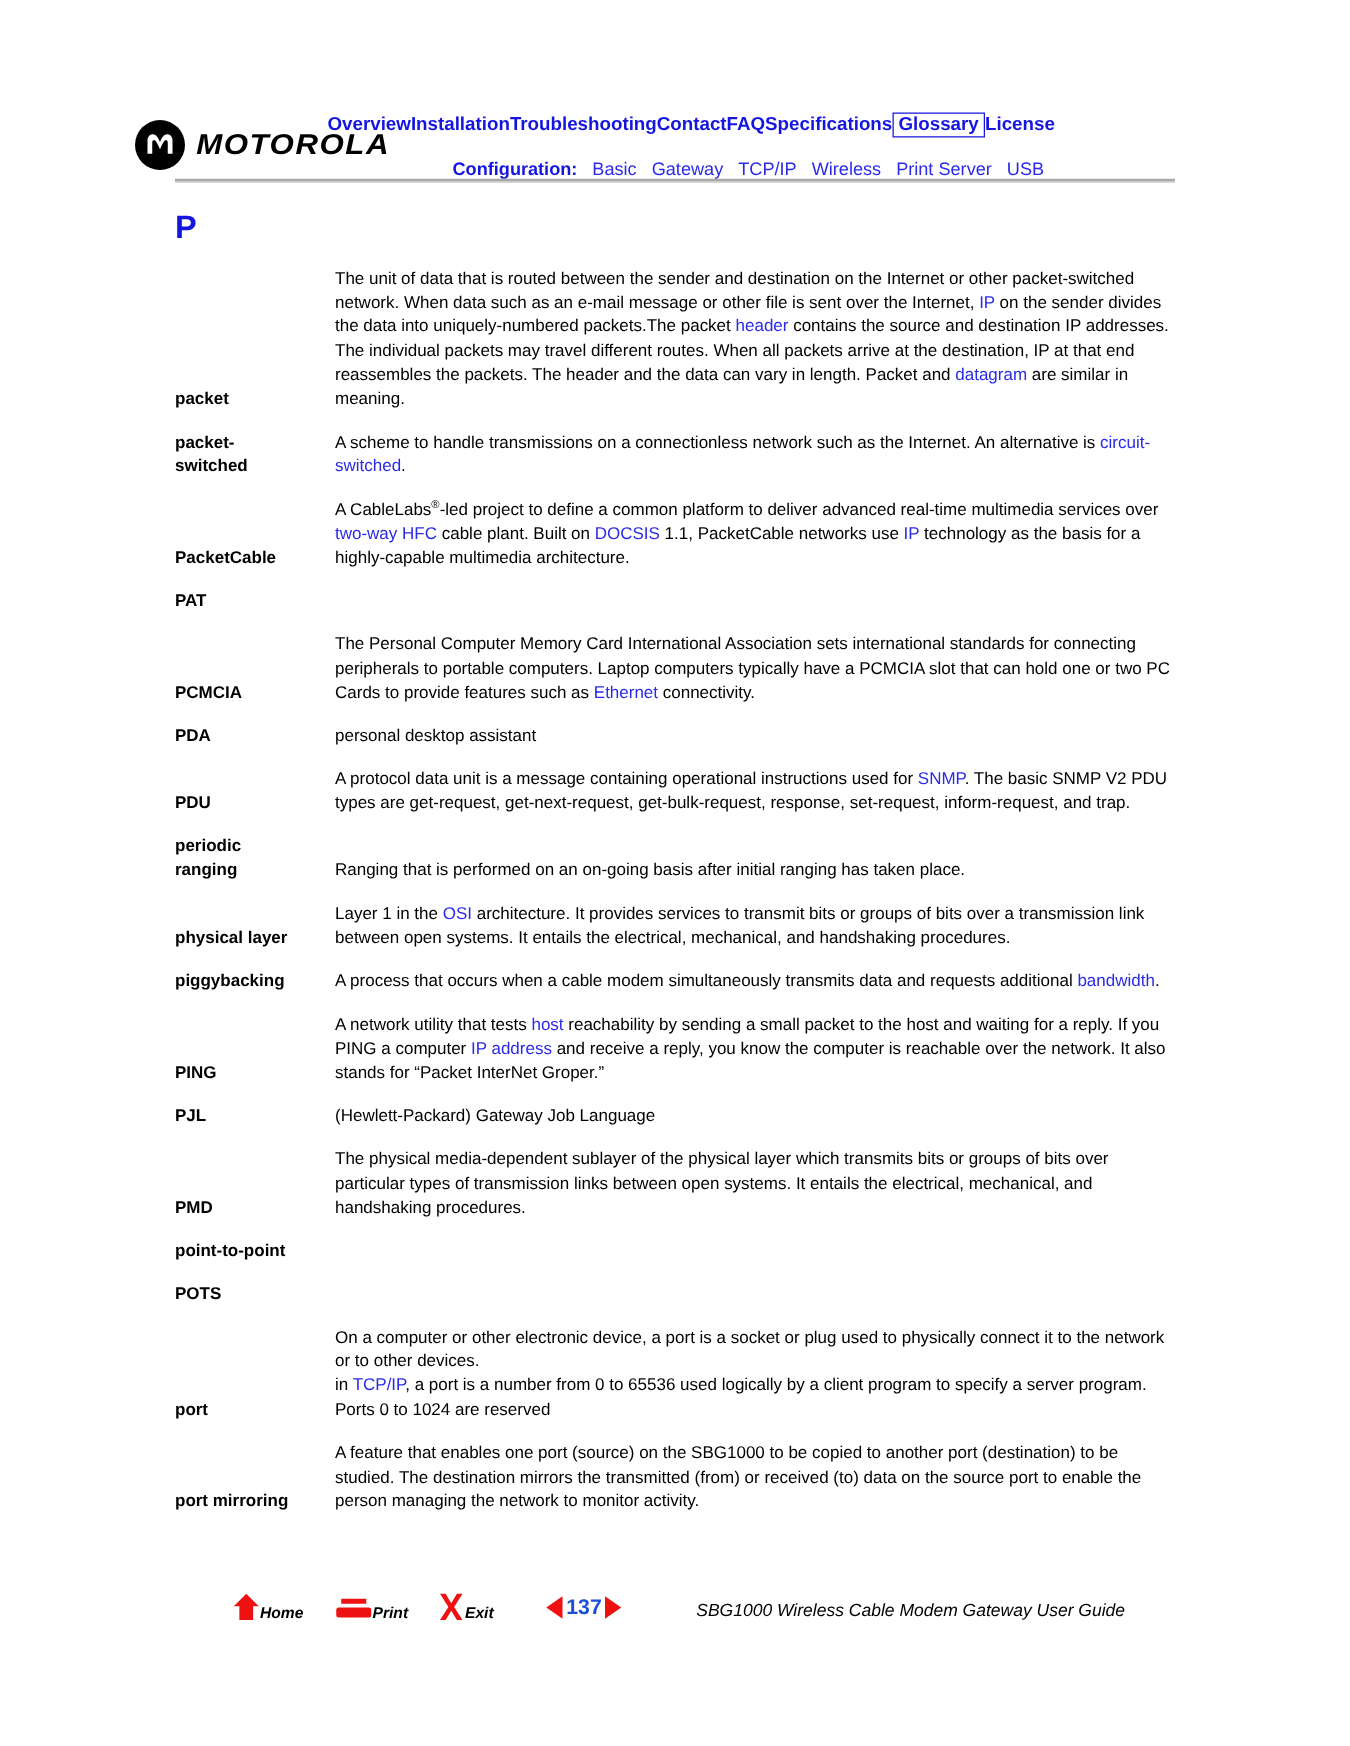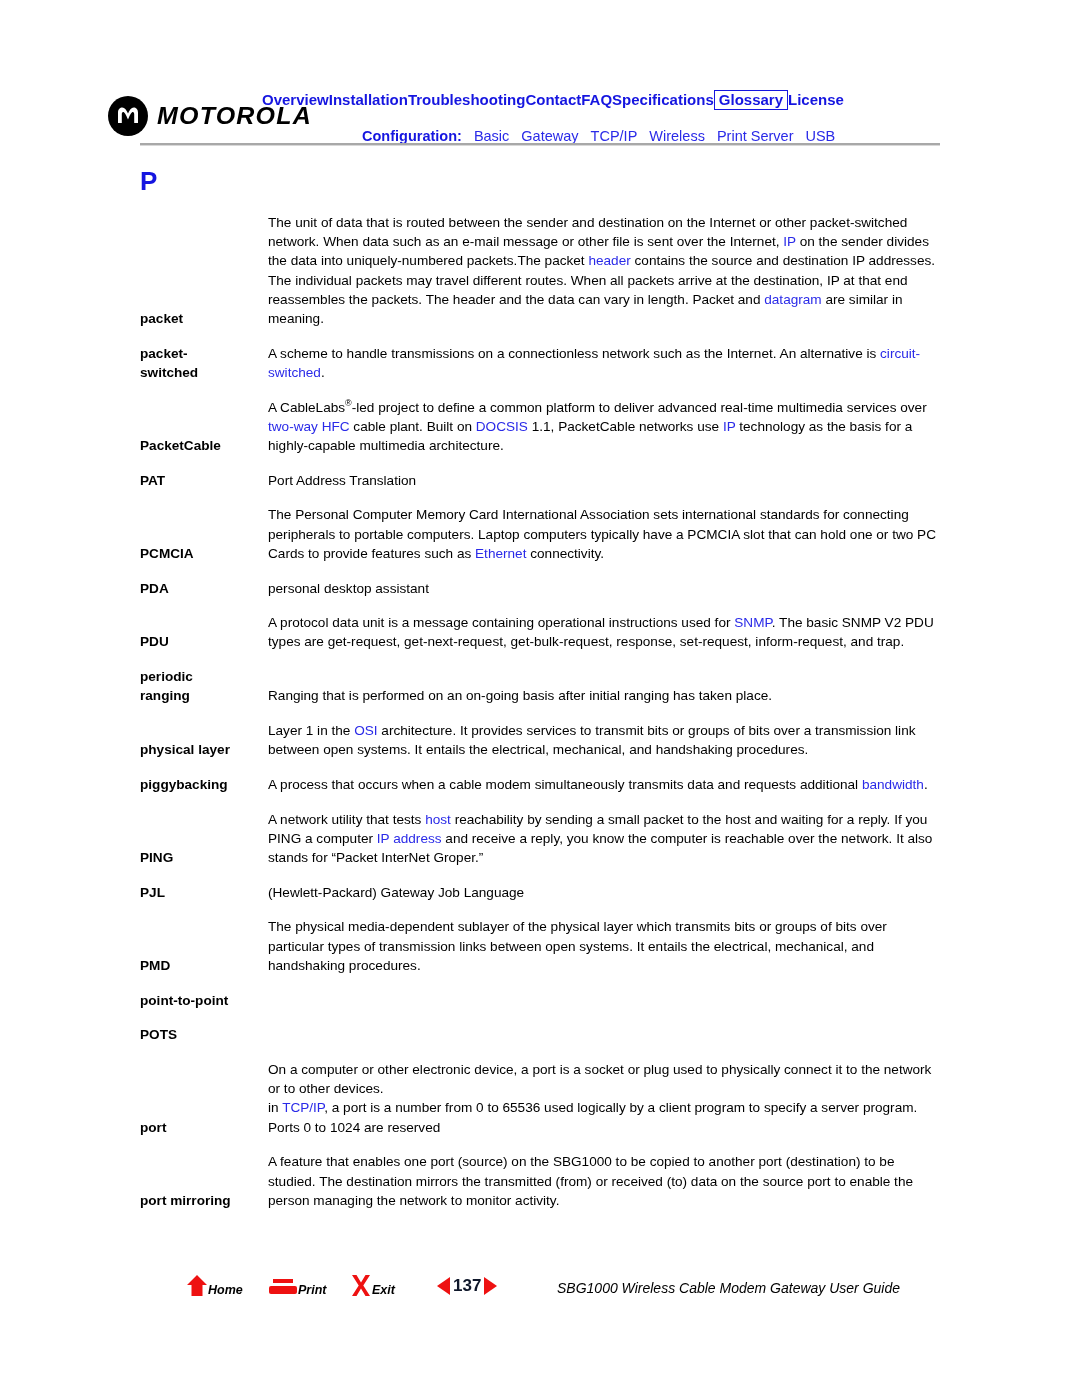--- a/index.html
+++ b/index.html
@@ -213,21 +213,21 @@
   .tri-right {
     width: 0; height: 0;
     border-top: 9px solid transparent;
     border-bottom: 9px solid transparent;
     border-left: 13px solid #EE1111;
     cursor: pointer;
   }
   .page-num {
     font-size: 17px;
     font-weight: bold;
-    color: #0f172a;
+    color: #1d4ed8;
     line-height: 18px;
     padding: 0 1px;
   }
   .foot-title {
     position: absolute;
     left: 557px;
     top: 7px;
     font-size: 14px;
     font-style: italic;
     color: #000000;
@@ -307,21 +307,20 @@
       <span class="lnk">HFC</span> cable plant. Built on
       <span class="lnk">DOCSIS</span> 1.1, PacketCable networks use
       <span class="lnk">IP</span>
       technology as the basis for a highly-capable multimedia architecture.</p>
     </div>
   </div>
 
 
   <div class="entry">
     <div class="entry-term">PAT</div>
-    <div class="entry-def">Port Address Translation</div>
   </div>
 
   <div class="entry">
     <div class="entry-term">PCMCIA</div>
     <div class="entry-def">
       <p>The Personal Computer Memory Card International Association sets international standards for
       connecting peripherals to portable computers. Laptop computers typically have a PCMCIA slot that
       can hold one or two PC Cards to provide features such as <span class="lnk">Ethernet</span> connectivity.</p>
     </div>
   </div>

